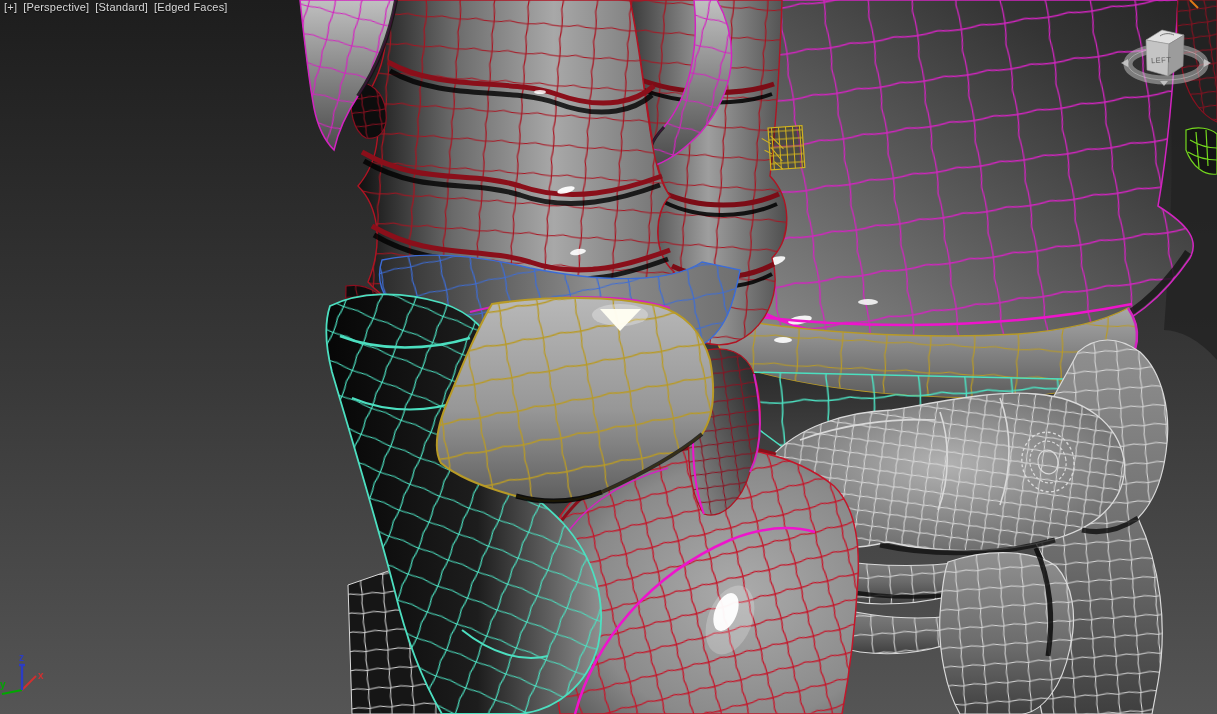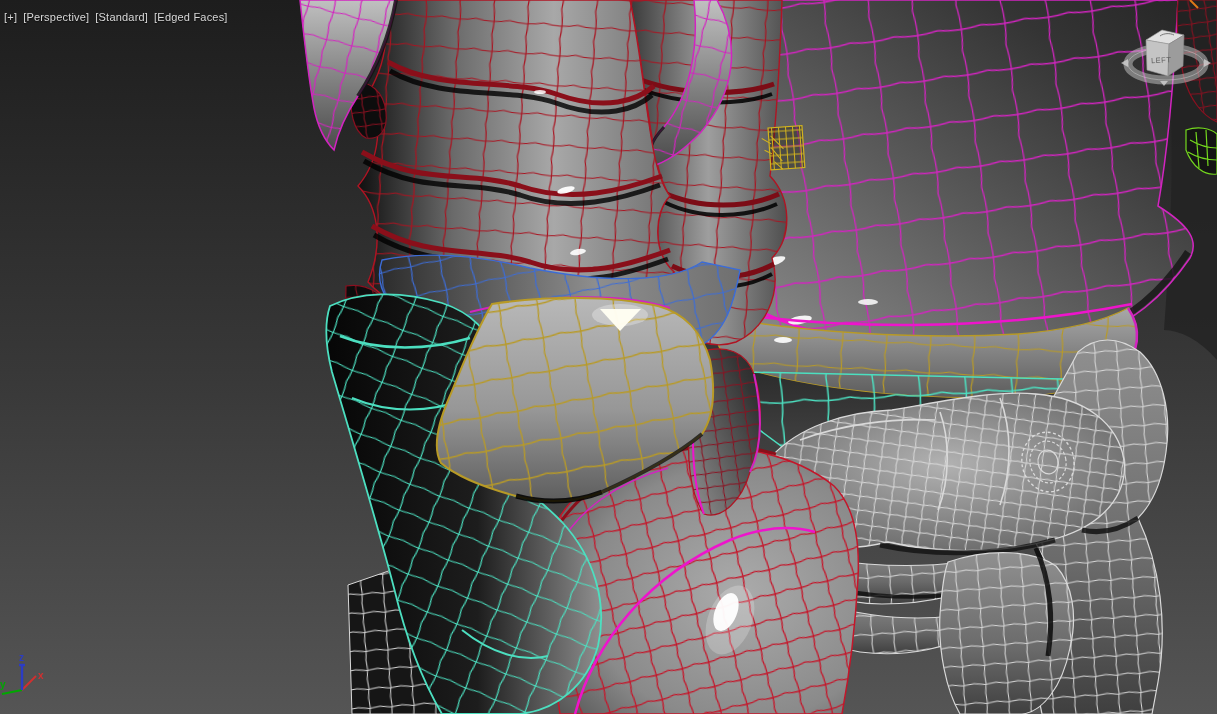--- a/index.html
+++ b/index.html
@@ -3,21 +3,21 @@
 <meta charset="utf-8">
 <style>
   html,body{margin:0;padding:0;background:#333;}
   .viewport{
     position:relative;width:1217px;height:714px;overflow:hidden;
     font-family:"Liberation Sans",sans-serif;
     background:linear-gradient(#1d1d1d 0%, #383838 52%, #555555 100%);
   }
   .viewport svg{position:absolute;left:0;top:0;}
   .vp-label{
-    position:absolute;top:11px;left:4px;z-index:10;
+    position:absolute;top:1px;left:4px;z-index:10;
     font-size:11px;color:#d8d8d8;letter-spacing:.2px;cursor:default;
     text-shadow:0 1px 1px rgba(0,0,0,.6);
   }
   .vp-label span{margin-right:6px;}
 </style>
 </head>
 <body>
 
 <div class="viewport">
 

